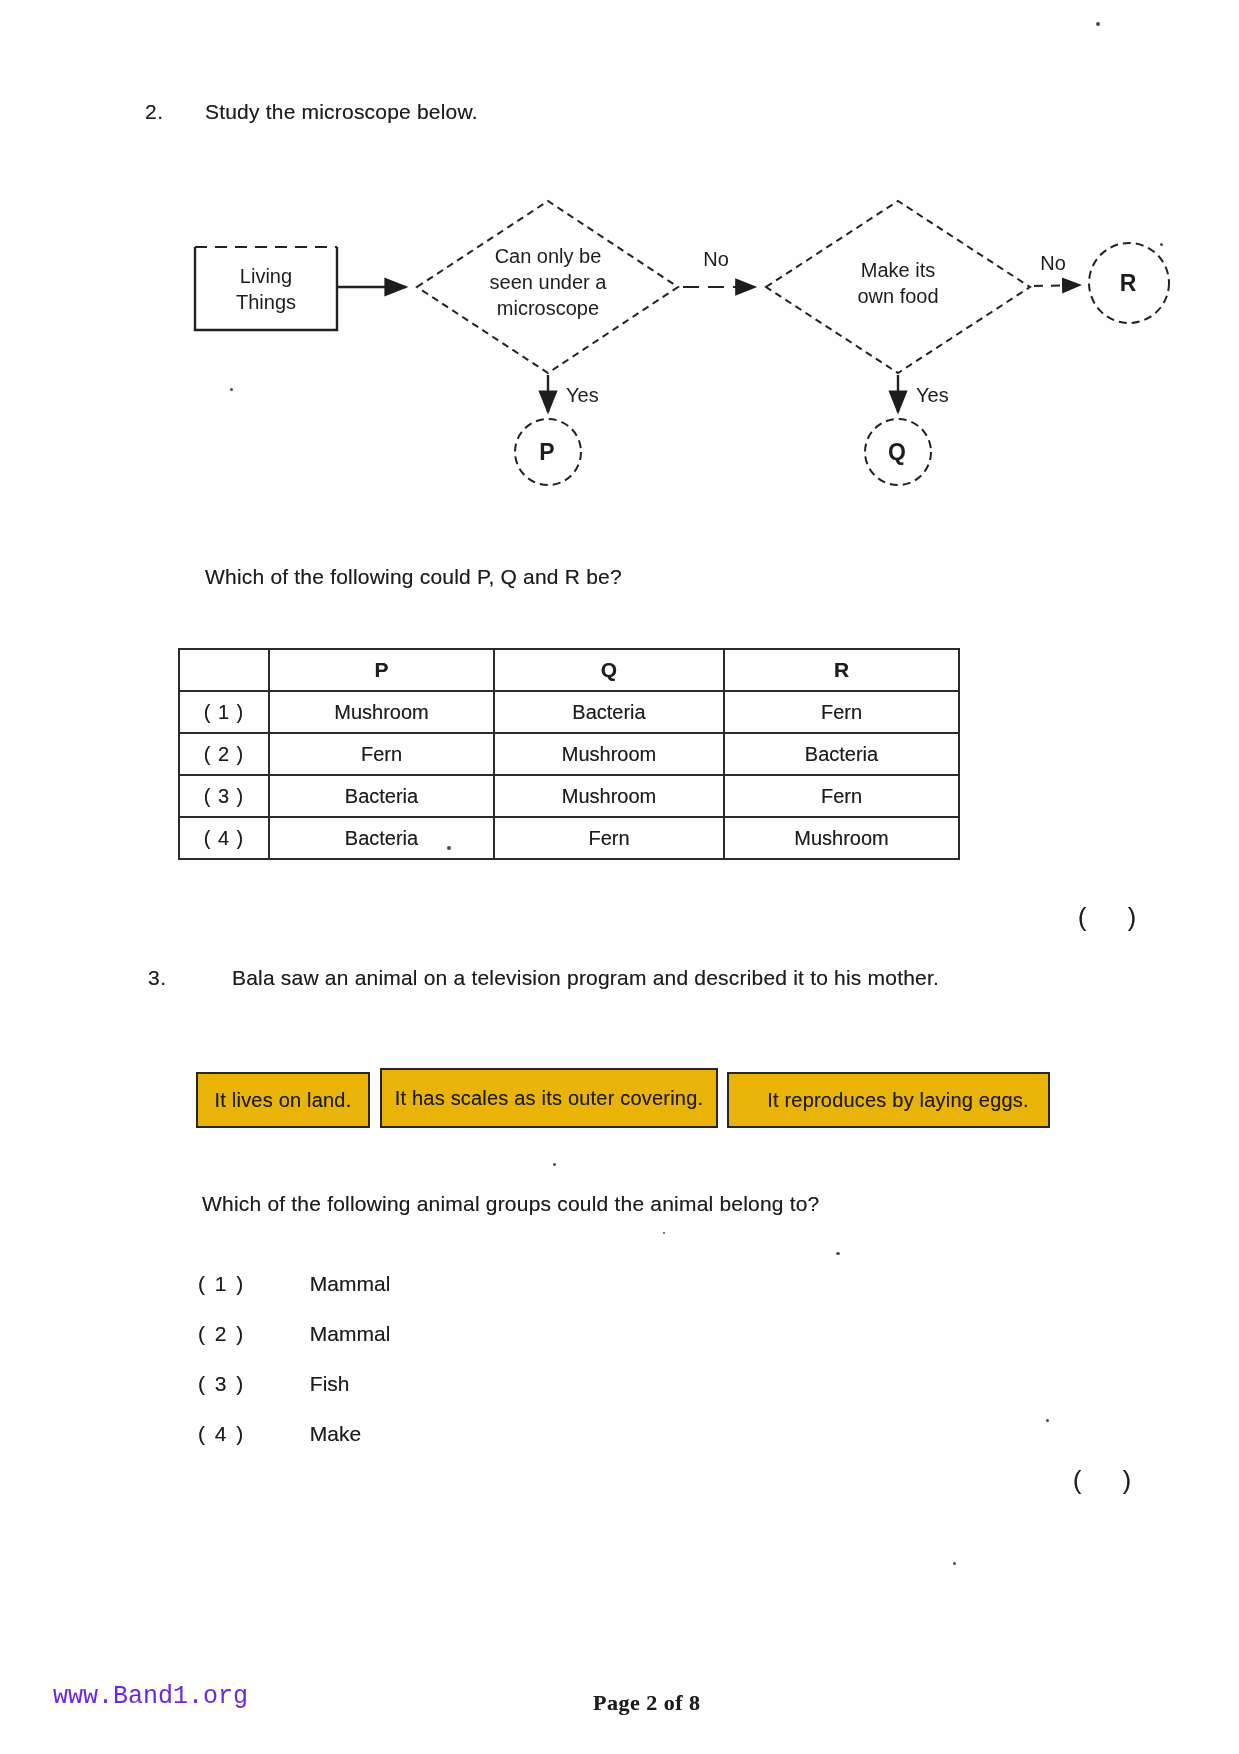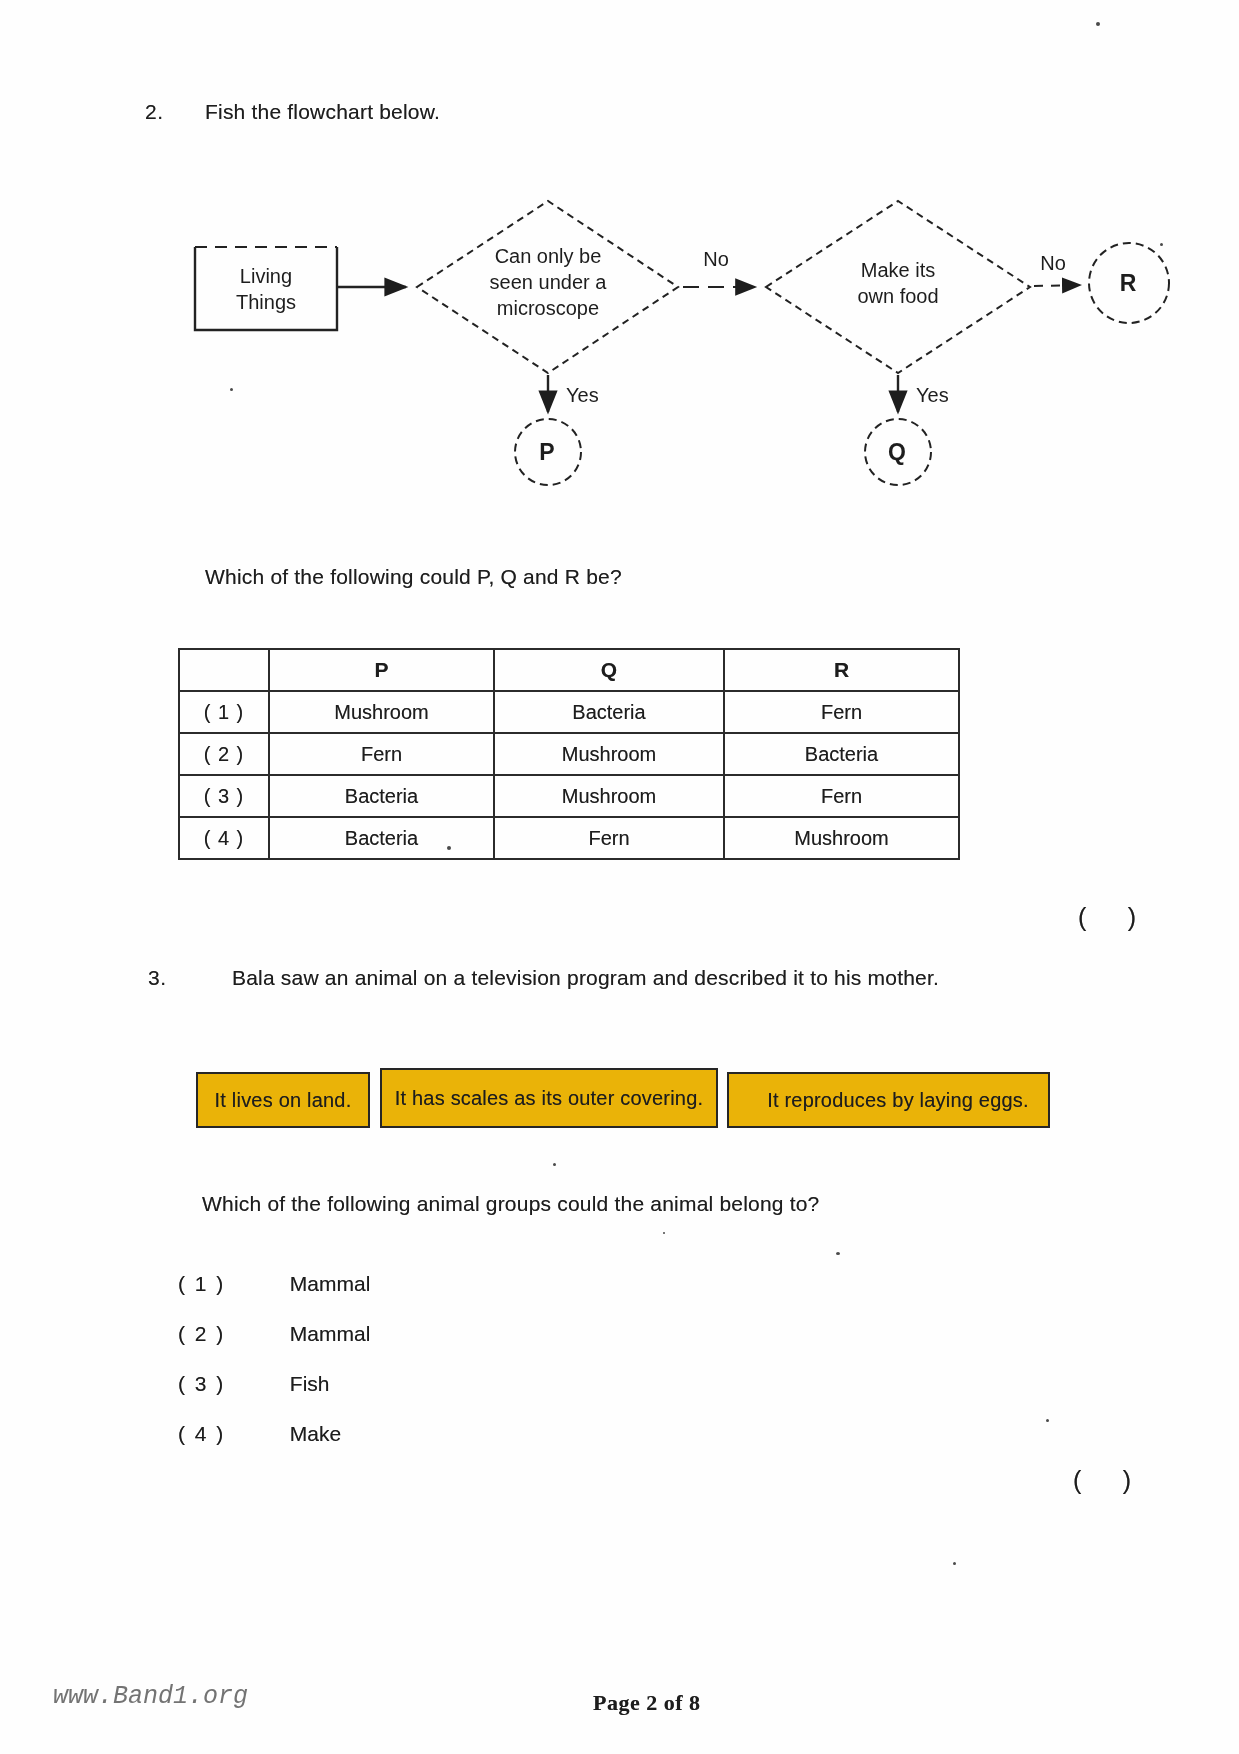--- a/index.html
+++ b/index.html
@@ -40,47 +40,47 @@
 
   
   .clue {
     position:absolute; border:2px solid #262626;
     display:flex; align-items:center; justify-content:center;
     font-size:20px; letter-spacing:0.2px; text-align:center;
     background:#eab308;
   }
 
   
-  .optrow { position:absolute; font-size:21px; }
+  .optrow { position:absolute; font-size:21px;margin-left:20px; }
   .optrow .n { display:inline-block; width:64px; letter-spacing:2px; }
   .optrow .l { display:inline-block; margin-left:42px; }
 
   
   .bracket {
     position:absolute; width:58px; font-size:25px;
     display:flex; justify-content:space-between;
   }
 
   .footer-page {
     position:absolute; font-family:"Liberation Serif", serif;
     font-weight:bold; font-size:22px; letter-spacing:0.5px;
   }
   .watermark {
     position:absolute; font-family:"Liberation Mono","DejaVu Sans Mono",monospace;
-    font-size:25px; color:#737373;font-style:italic;
+    font-size:25px; color:#6d28d9;
   }
   .speck { position:absolute; background:#4a4a4a; border-radius:50%; }
 </style>
 </head>
 <body>
 
 <div class="page">
 
   <div class="abs qnum ink" style="left:145px; top:100px;">2.</div>
-  <div class="abs qtext ink" style="left:205px; top:100px;">Fish the flowchart below.</div>
+  <div class="abs qtext ink" style="left:205px; top:100px;">Study the microscope below.</div>
 
   <svg class="flow" width="1239" height="520" viewBox="0 0 1239 520">
     <defs>
       <marker id="arrow" markerWidth="11" markerHeight="10" refX="9" refY="4" orient="auto">
         <path d="M0,0 L10,4 L0,8 z" fill="#1d1d1d"></path>
       </marker>
     </defs>
 
     <path class="stroke" d="M195 247 V330 H337 V247" stroke-width="2.4"></path>
     <line class="stroke" x1="195" y1="247" x2="337" y2="247" stroke-width="2" stroke-dasharray="12 8"></line>

